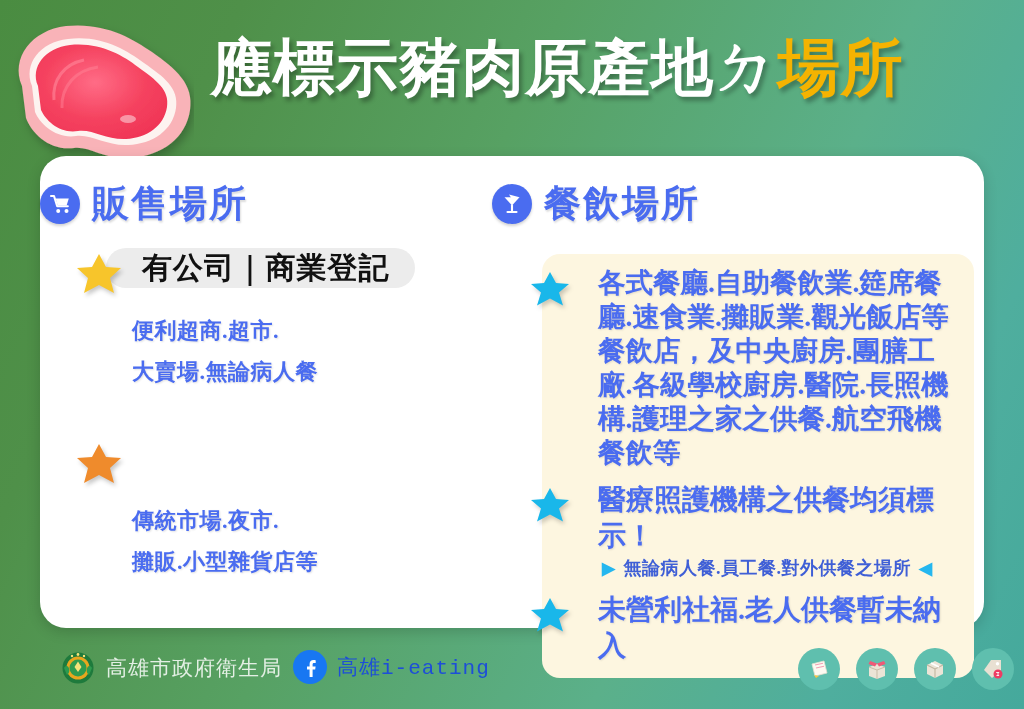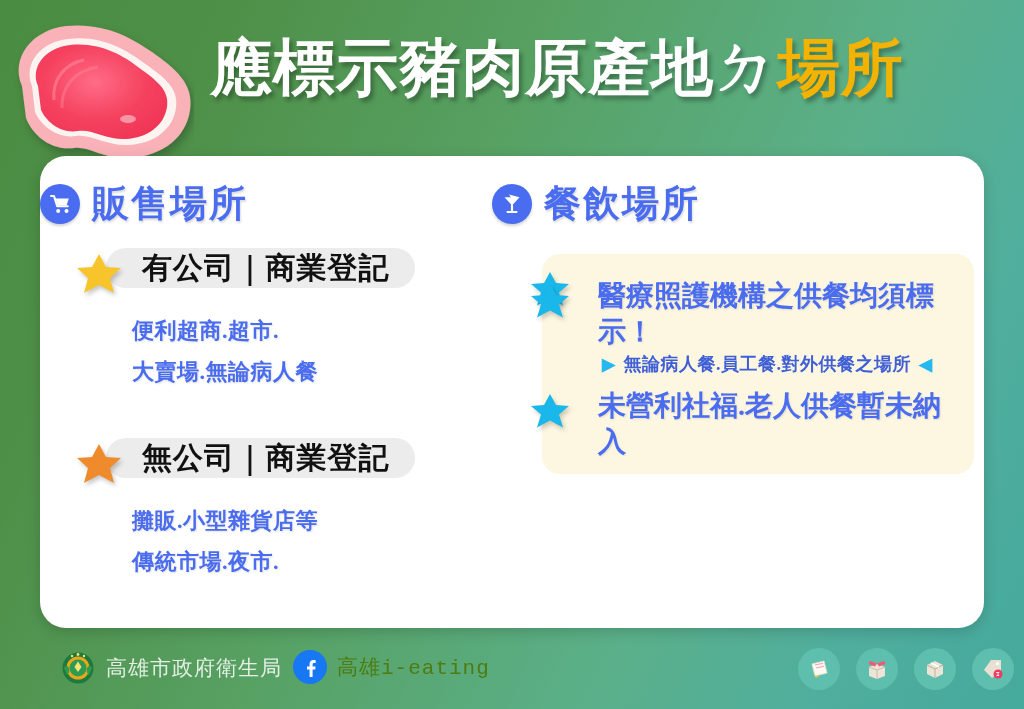--- a/index.html
+++ b/index.html
@@ -94,21 +94,21 @@
   }
   .tri { color:#25b7ef; font-size:17px; line-height:17px; }
 
   
   .footer { position:absolute; left:8px; top:640px; width:1024px; height:69px; }
   .foot-left { position:absolute; left:52px; top:10px; display:flex; align-items:center; gap:10px; }
   .foot-org { font-size:21px; color:#e3efe4; letter-spacing:1px; font-family:"Liberation Sans", sans-serif; }
   .fb-group { position:absolute; left:285px; top:10px; display:flex; align-items:center; gap:10px; }
   .fb-circle { width:34px; height:34px; border-radius:50%; background:#1877f2;
                display:flex; align-items:center; justify-content:center; }
-  .fb-txt { font-size:21px; color:#4d7c0f; letter-spacing:1px; font-family:"Liberation Mono", monospace; }
+  .fb-txt { font-size:21px; color:#1d4ed8; letter-spacing:1px; font-family:"Liberation Mono", monospace; }
 
   .foot-icons { position:absolute; right:18px; top:8px; display:flex; gap:16px; }
   .ficon { width:42px; height:42px; border-radius:50%; background:#5fbfae;
            display:flex; align-items:center; justify-content:center; }
 </style>
 </head>
 <body>
 
 <div class="header">
 
@@ -165,25 +165,24 @@
     </div>
     <div class="sub">
       <div>便利超商.超市.</div>
       <div>大賣場.無論病人餐</div>
     </div>
 
     <div class="pill-row second">
       <svg class="star" viewBox="0 0 46 44">
         <path d="M23,2 L30,15 L45,16 L34,26 L38,41 L23,33 L8,41 L12,26 L1,16 L16,15 Z" fill="#ef8b2c"></path>
       </svg>
-      <div class="pill">無公司｜商業登記</div>
     </div>
     <div class="sub">
+      <div>傳統市場.夜市.</div>
       <div>攤販.小型雜貨店等</div>
-      <div>傳統市場.夜市.</div>
     </div>
   </div>
 
   <div class="col-right">
 
     <div class="col-head">
       <div class="badge">
         <svg width="26" height="26" viewBox="0 0 26 26">
           <path d="M5.5 6.2 L20.5 6.2 L13 14.5 Z" fill="#fff"></path>
           <path d="M13 14.5 L13 20.5" stroke="#fff" stroke-width="2.1" stroke-linecap="round"></path>
@@ -193,20 +192,21 @@
       </div>
       <div class="htxt">餐飲場所</div>
     </div>
 
     <div class="cream">
 
       <div class="bullet-row">
         <svg class="bstar" viewBox="0 0 40 38">
           <path d="M20,2 L26,13 L39,14 L29,22.5 L33,35.5 L20,28.5 L7,35.5 L11,22.5 L1,14 L14,13 Z" fill="#19b7ea"></path>
         </svg>
+        <div class="rtext">各式餐廳.自助餐飲業.筵席餐廳.速食業.攤販業.觀光飯店等餐飲店，及中央廚房.團膳工廠.各級學校廚房.醫院.長照機構.護理之家之供餐.航空飛機餐飲等</div>
       </div>
 
       <div class="bullet-row" style="margin-top:12px;">
         <svg class="bstar" viewBox="0 0 40 38">
           <path d="M20,2 L26,13 L39,14 L29,22.5 L33,35.5 L20,28.5 L7,35.5 L11,22.5 L1,14 L14,13 Z" fill="#19b7ea"></path>
         </svg>
         <div class="rtext big">醫療照護機構之供餐均須標示！</div>
         <div class="noteline">
           <span class="tri">▶</span>
           <span>無論病人餐.員工餐.對外供餐之場所</span>

